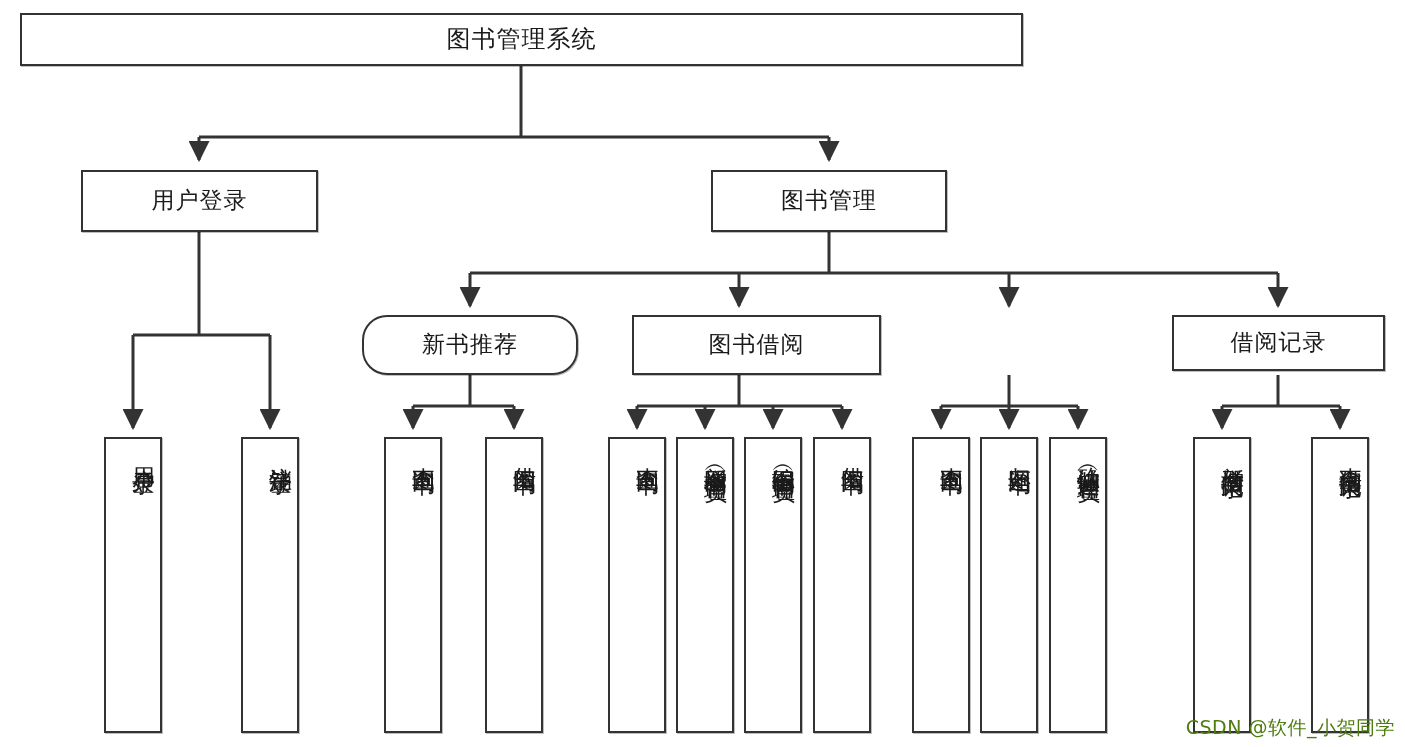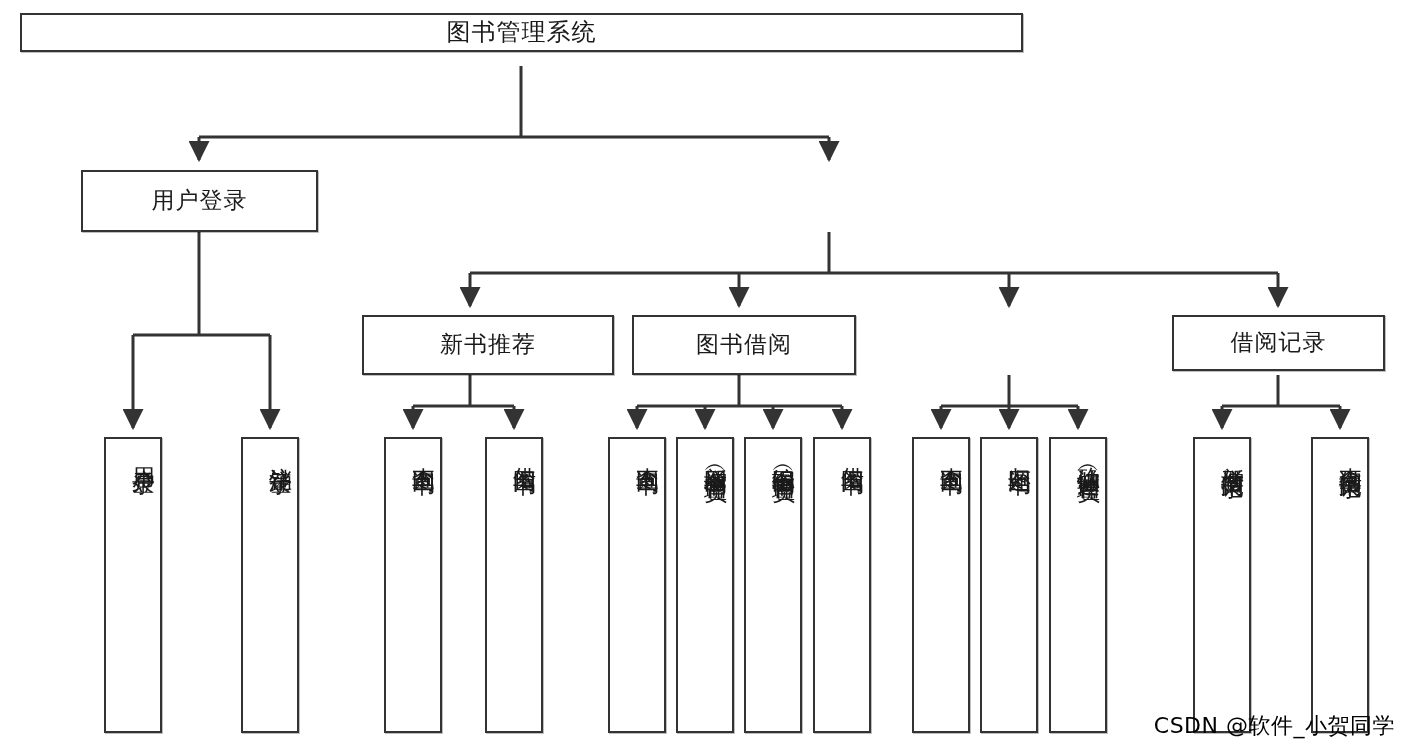--- a/index.html
+++ b/index.html
@@ -57,22 +57,22 @@
     width: 100%;
     text-align: left;
   }
   .node.root {
     font-size: 24px;
   }
   .watermark {
     position: absolute;
     right: 10px;
     bottom: 6px;
-    font-size: 22px;
-    color: #000000;
+    font-size: 19px;
+    color: #4d7c0f;
     letter-spacing: 0.5px;
     white-space: nowrap;
   }
 </style>
 </head>
 <body>
 
 <div id="canvas">
 
   <svg id="edges" viewBox="0 0 1405 747">
@@ -118,26 +118,27 @@
       <path d="M 1009 406 L 1009 428" marker-end="url(#arrow)"></path>
       <path d="M 1078 406 L 1078 428" marker-end="url(#arrow)"></path>
 
       <path d="M 1278 375 L 1278 406"></path>
       <path d="M 1222 406 L 1340 406"></path>
       <path d="M 1222 406 L 1222 428" marker-end="url(#arrow)"></path>
       <path d="M 1340 406 L 1340 428" marker-end="url(#arrow)"></path>
     </g>
   </svg>
 
-  <div class="node h root" style="left:20px; top:13px; width:1003px; height:39px;">图书管理系统</div>
+  <div class="node h root" style="left:20px; top:13px; width:1003px; height:53px;">图书管理系统</div>
 
   <div class="node h" style="left:81px; top:170px; width:237px; height:62px;">用户登录</div>
+  <div class="node h" style="left:711px; top:170px; width:236px; height:62px;">图书管理</div>
 
-  <div class="node h" style="left:362px; top:315px; width:252px; height:60px;">新书推荐</div>
-  <div class="node h" style="left:632px; top:315px; width:224px; height:60px;">图书借阅</div>
+  <div class="node h" style="left:362px; top:315px; width:216px; height:60px;border-radius:25px;">新书推荐</div>
+  <div class="node h" style="left:632px; top:315px; width:249px; height:60px;">图书借阅</div>
   <div class="node h" style="left:1172px; top:315px; width:213px; height:56px;">借阅记录</div>
 
   <div class="node v" style="left:104px; top:437px; width:58px; height:296px;">
     <span class="vtext">用户登录</span>
   </div>
   <div class="node v" style="left:241px; top:437px; width:58px; height:296px;">
     <span class="vtext">注销登录</span>
   </div>
 
   <div class="node v" style="left:384px; top:437px; width:58px; height:296px;">

